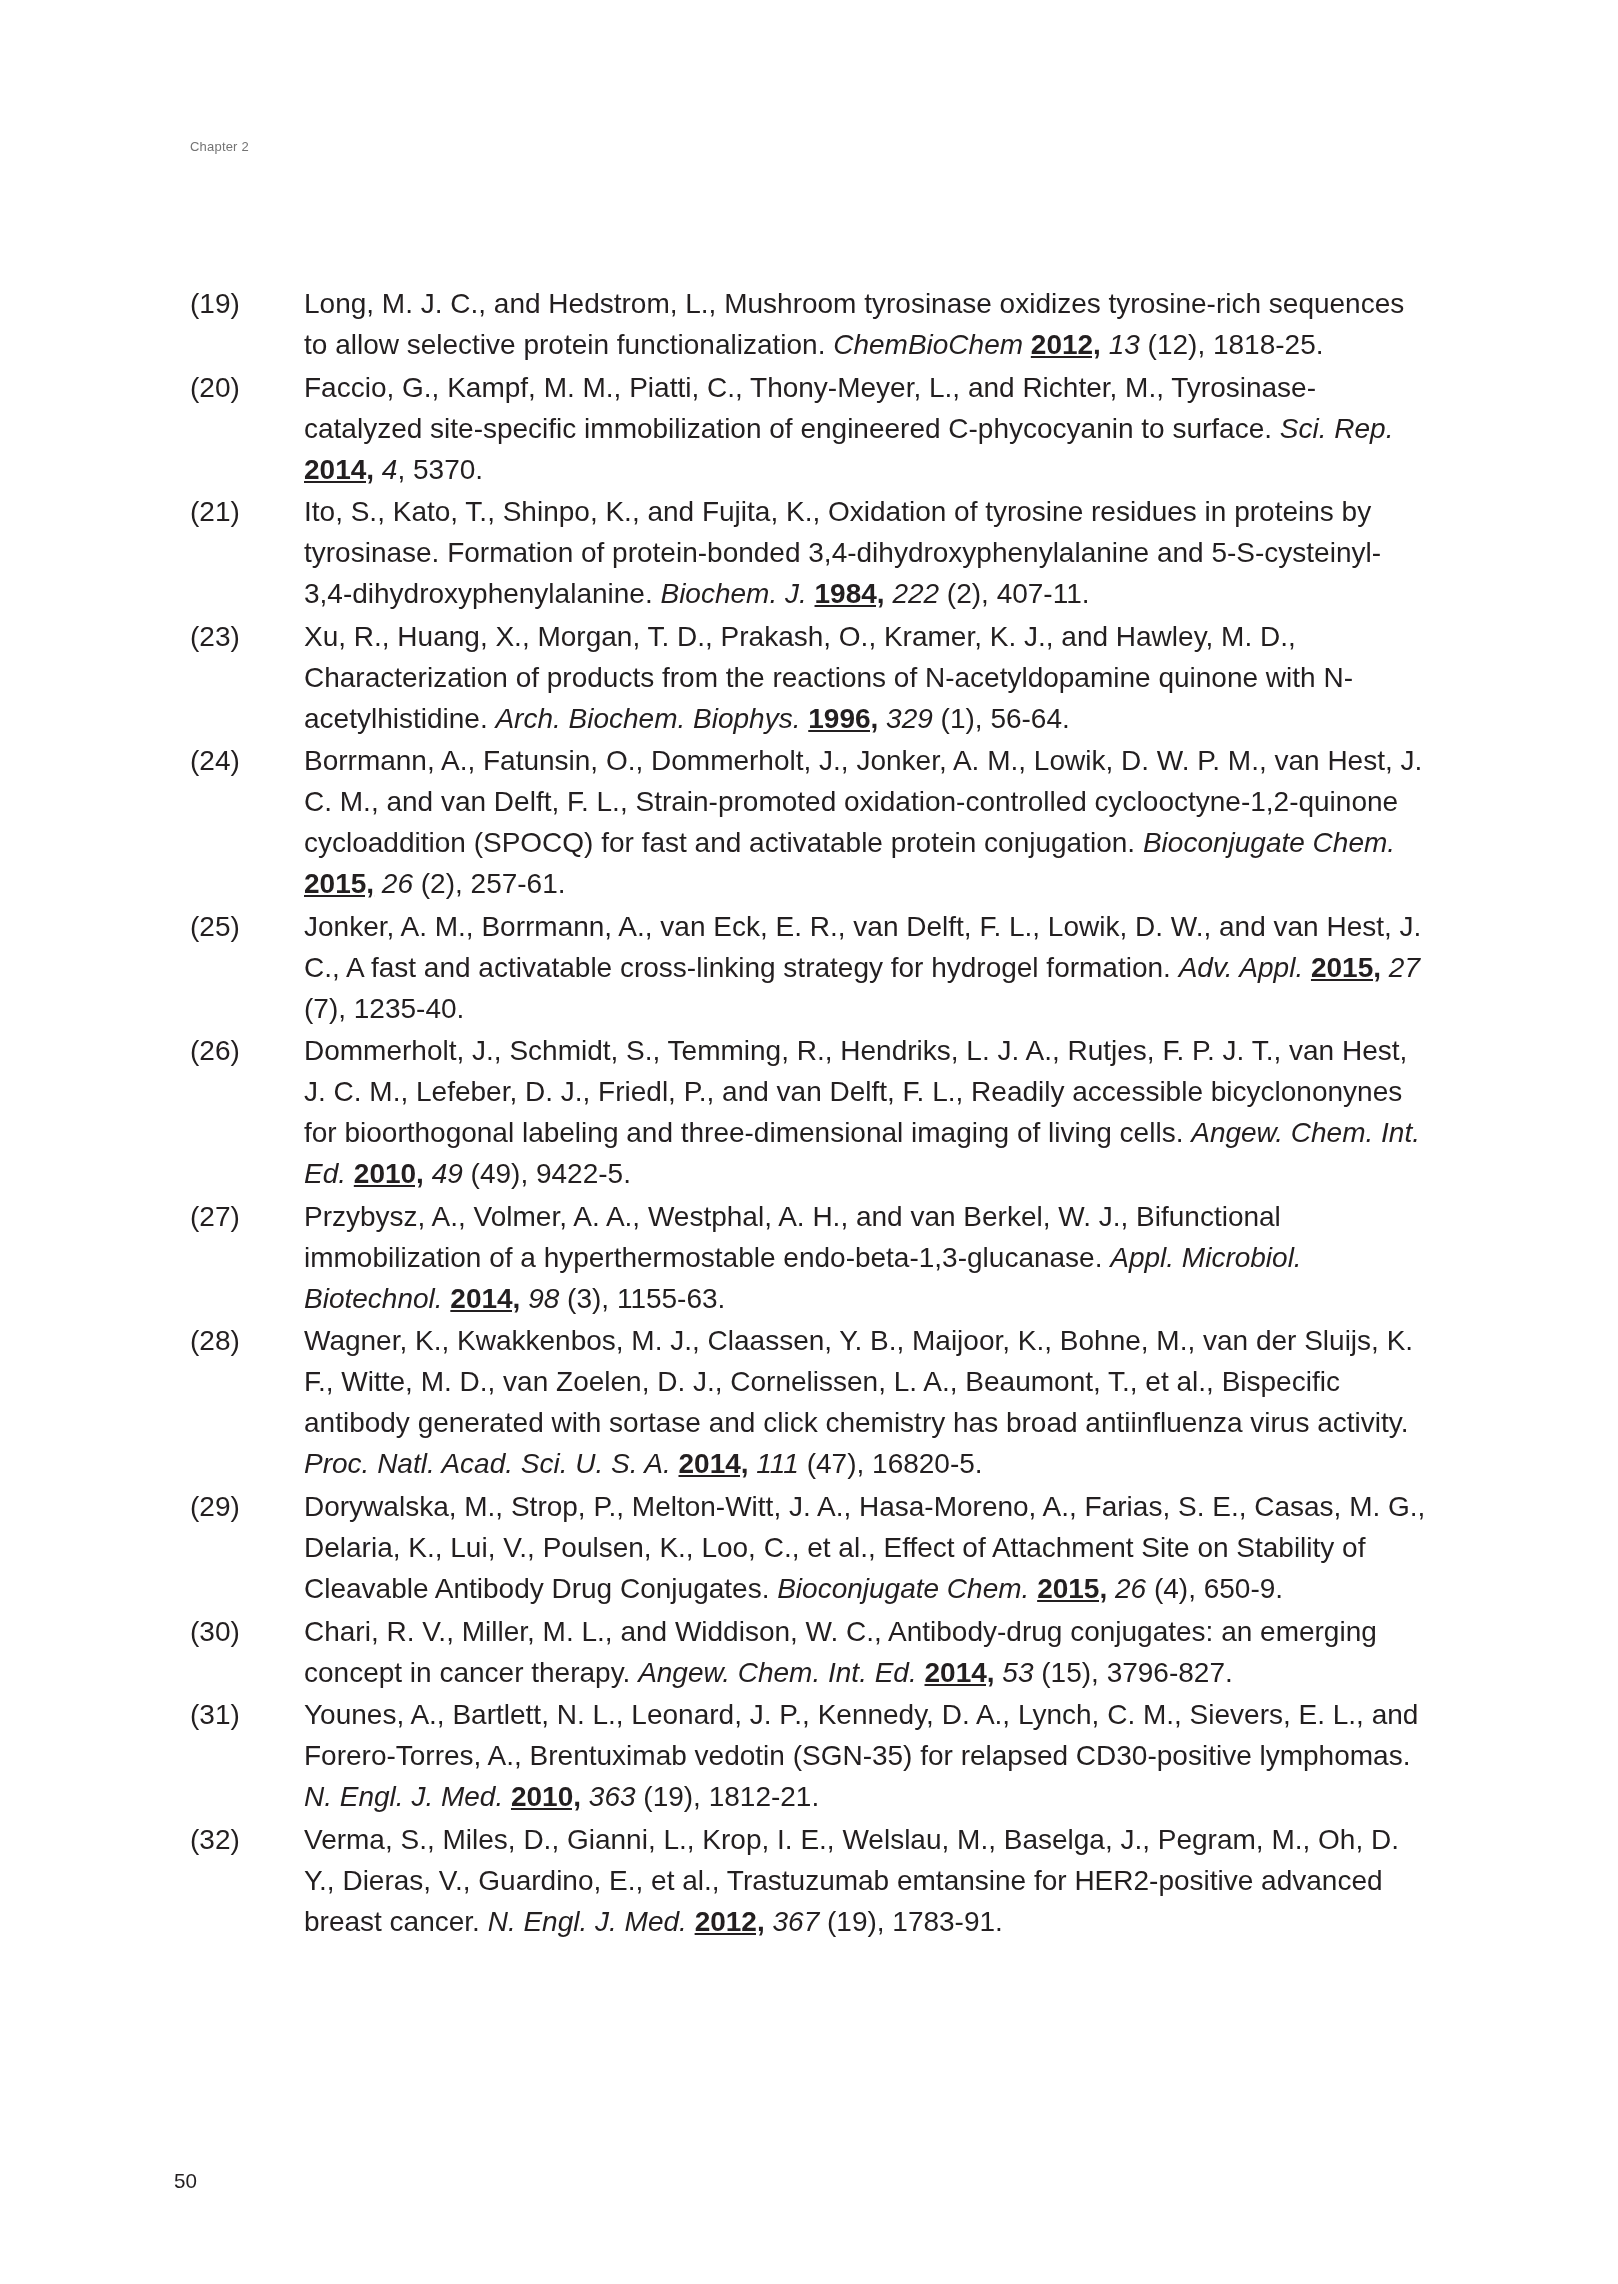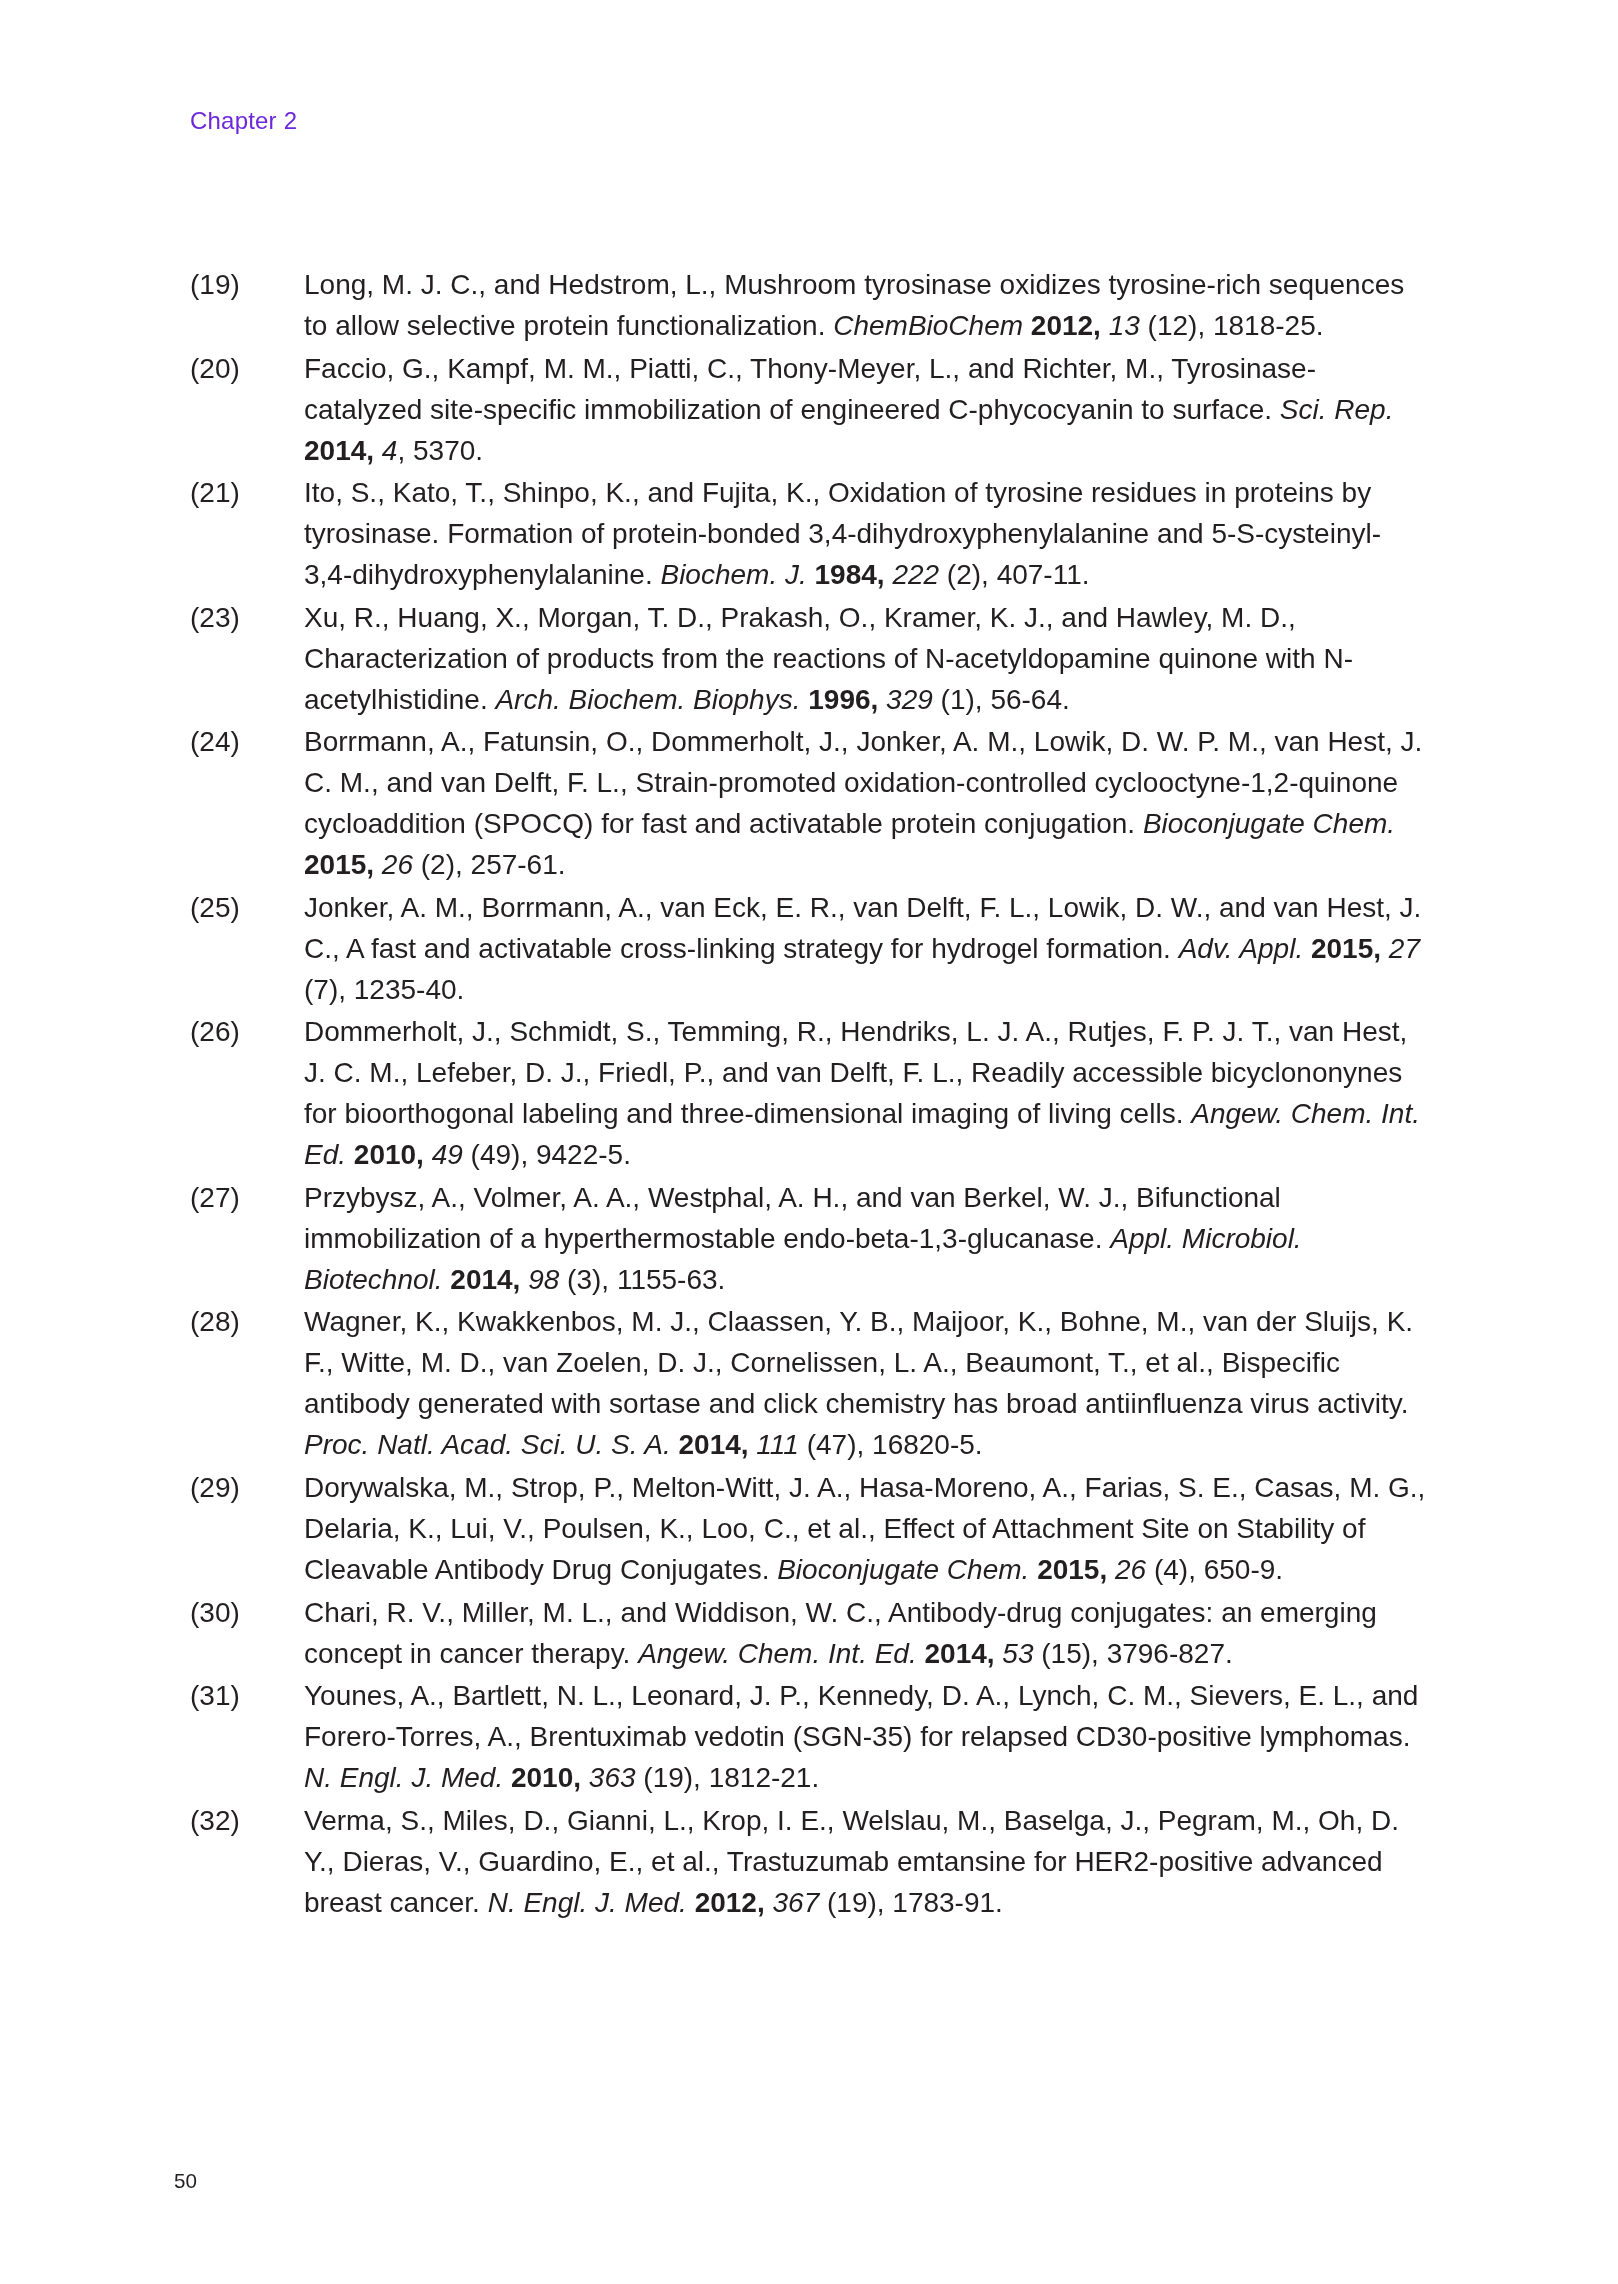--- a/index.html
+++ b/index.html
@@ -16,24 +16,25 @@
   }
   .page {
     position: absolute;
     left: 0; top: 0;
     width: 1619px;
     height: 2284px;
     box-sizing: border-box;
     padding: 107px 190px 0 190px;
   }
   .running-head {
-    font-size: 24px;
-    color: #6d28d9;
+    font-size: 13px;
+    color: #737373;
     letter-spacing: 0.2px;
     margin-bottom: 129px;
+    margin-top: 32px;
   }
   .ref-list {
     display: block;
   }
   .ref-item {
     display: flex;
     align-items: flex-start;
     font-size: 28px;
     line-height: 1.465;
     color: #231f20;
@@ -43,21 +44,21 @@
     flex: 0 0 114px;
     width: 114px;
     white-space: nowrap;
   }
   .ref-text {
     flex: 1 1 auto;
     text-align: left;
     hyphens: none;
   }
   .ref-text i { }
-  .ref-text b { font-weight: bold; }
+  .ref-text b { font-weight: bold; text-decoration: underline; }
   .page-number {
     position: absolute;
     left: 174px;
     bottom: 91px;
     font-size: 20.6px;
     color: #231f20;
   }
 </style>
 </head>
 <body>

